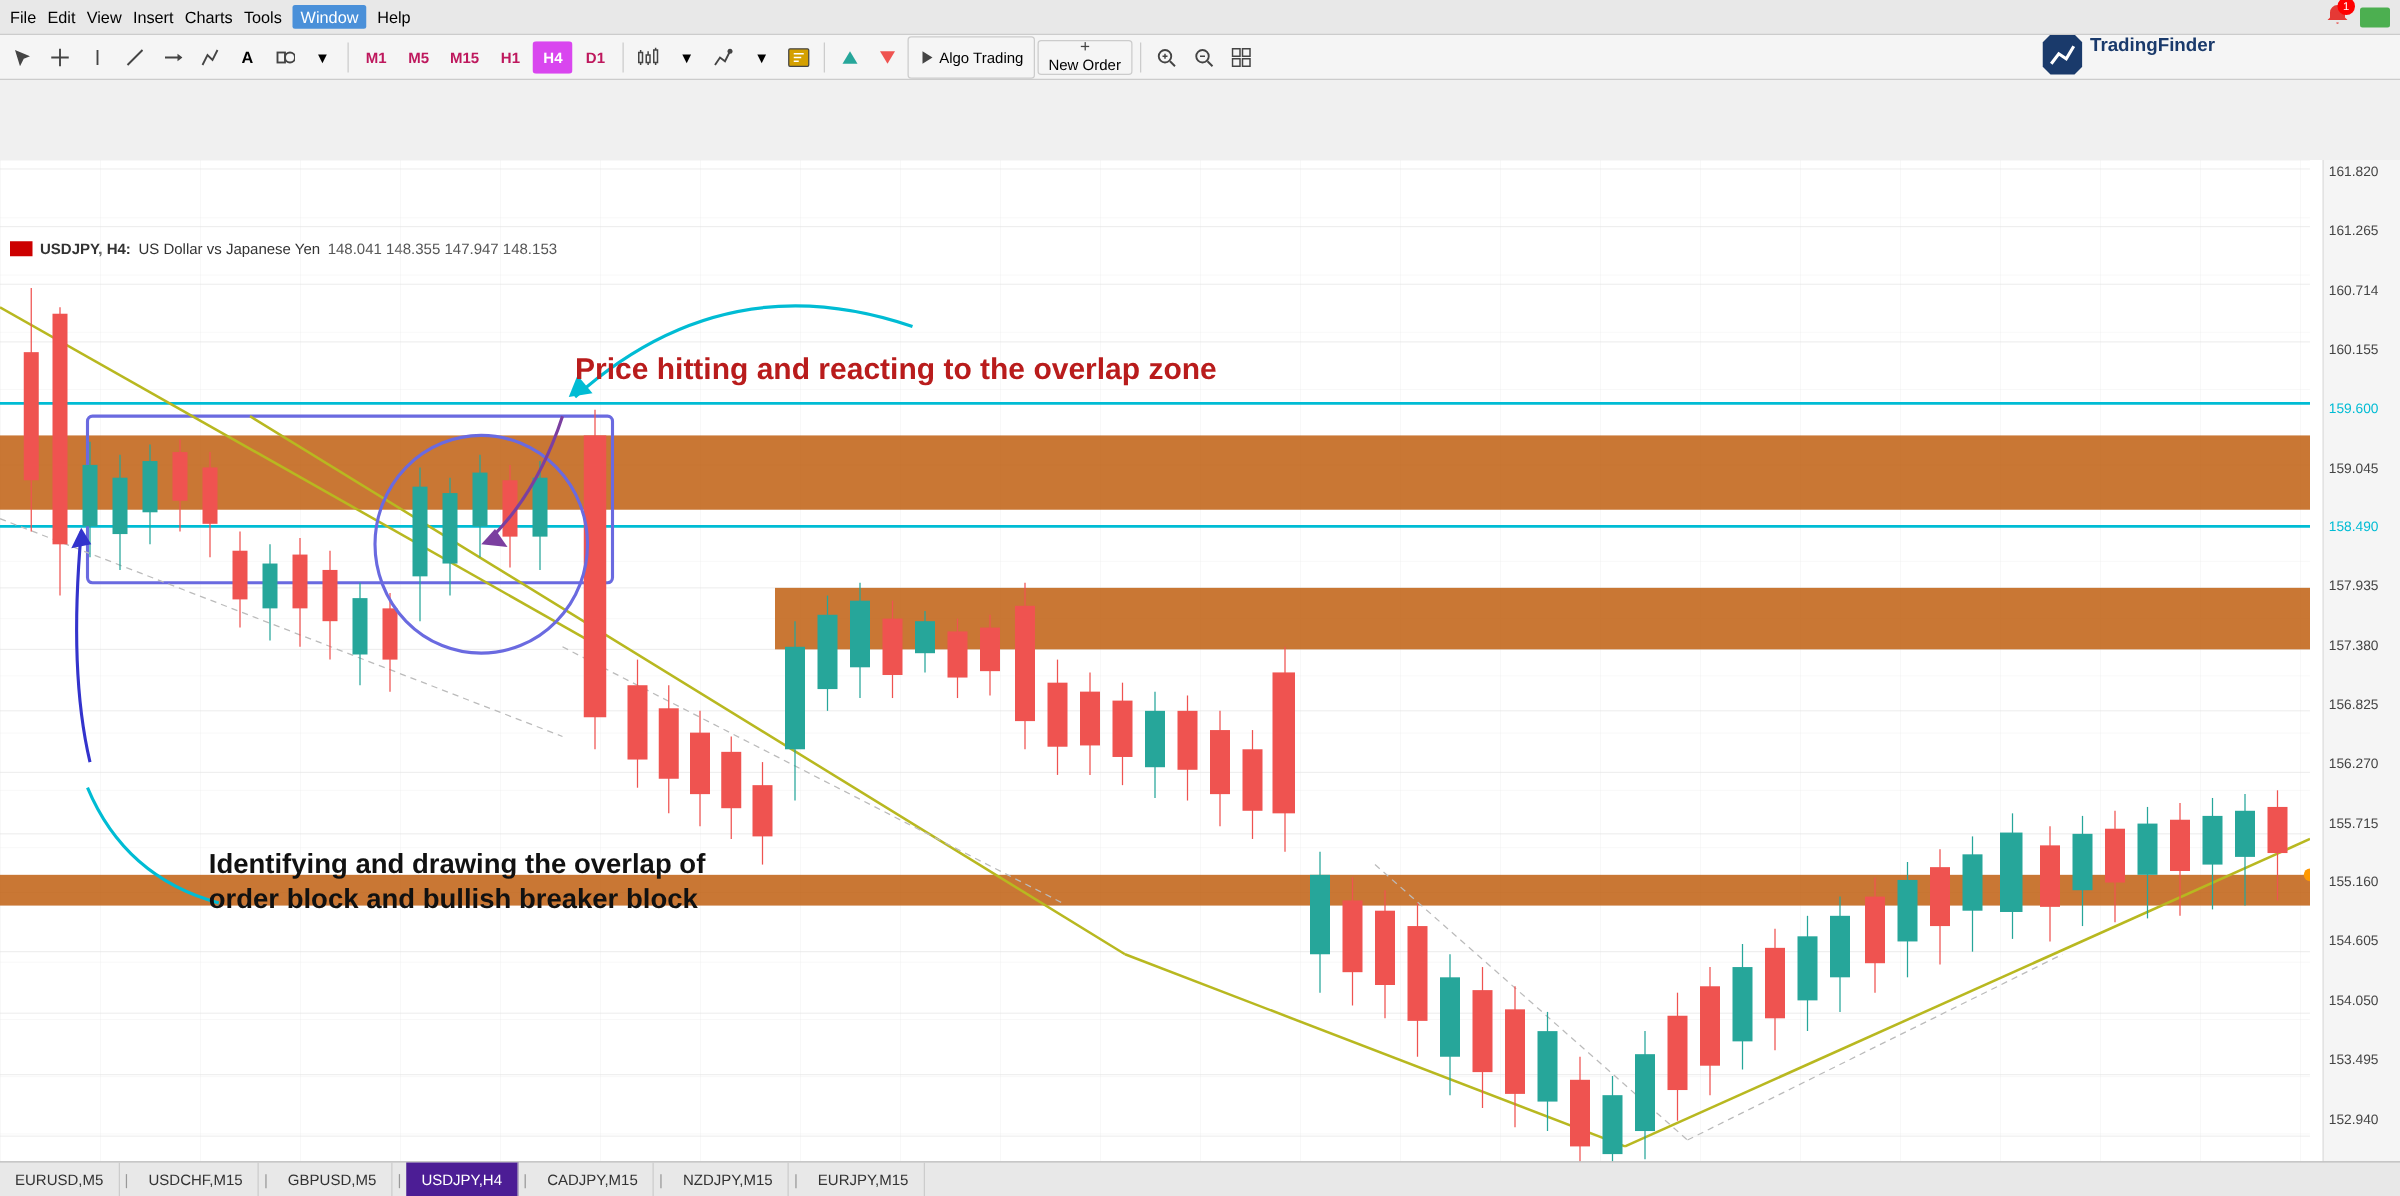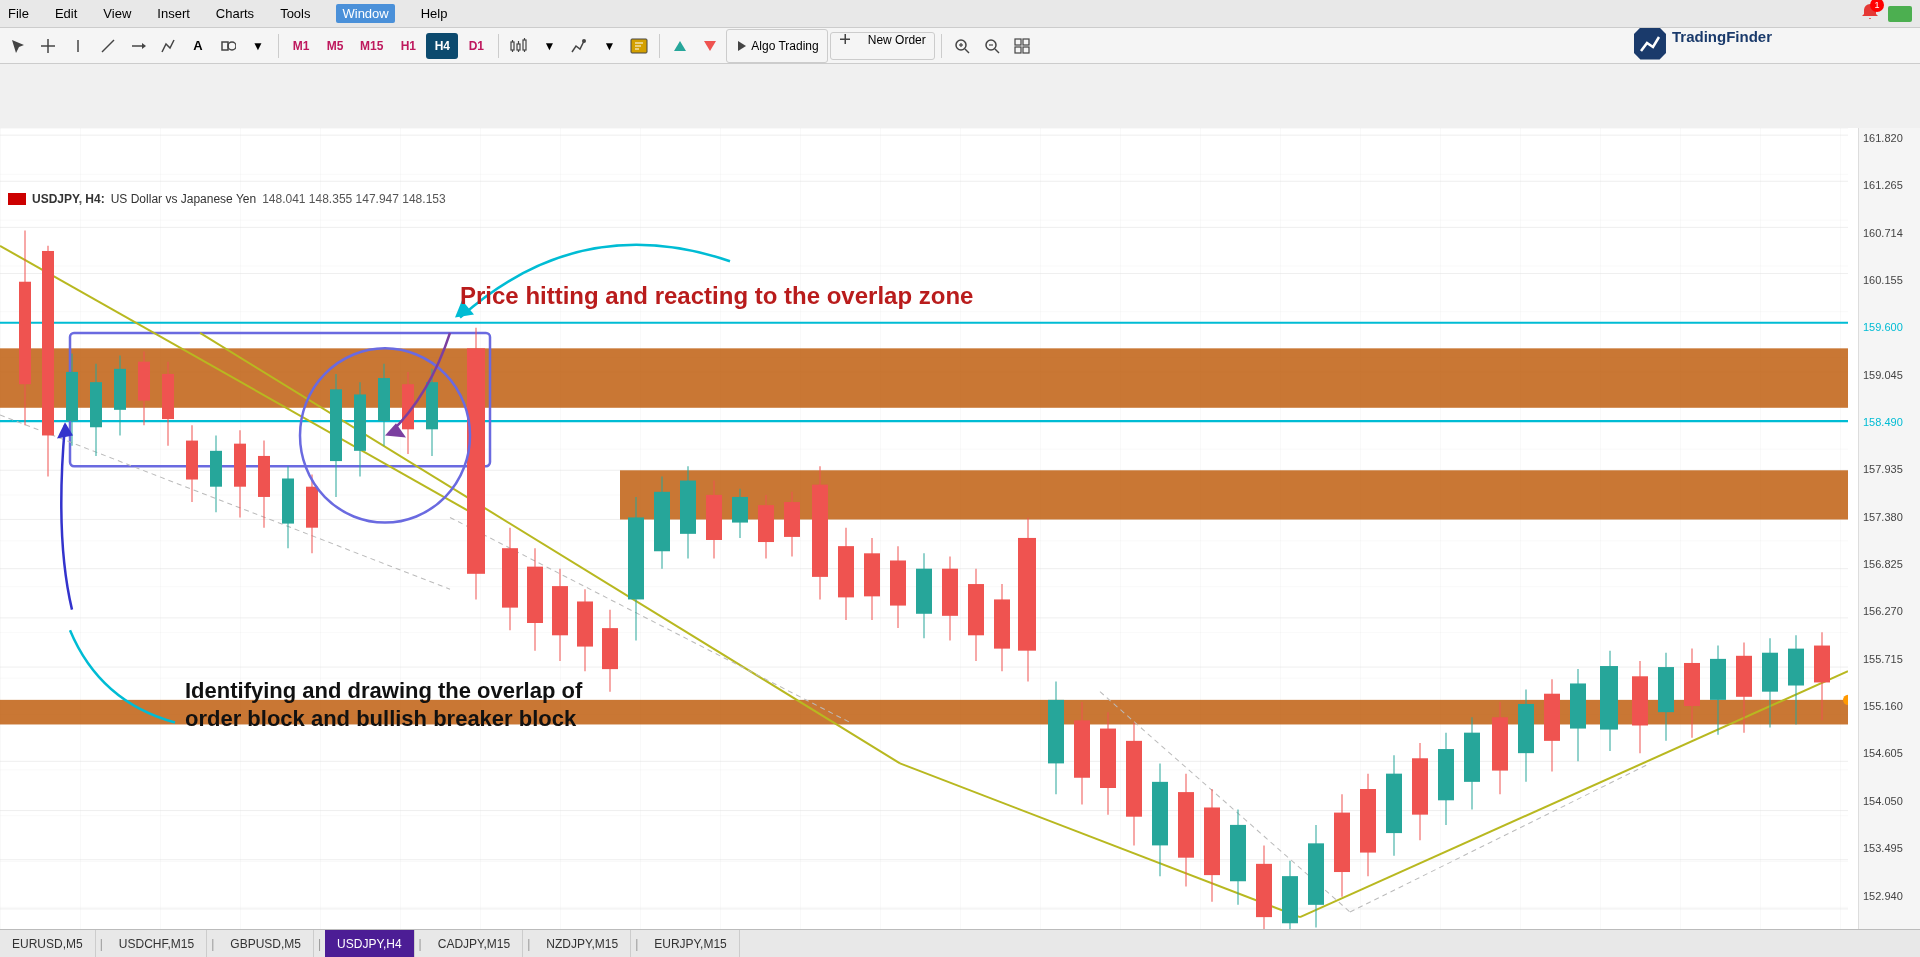--- a/index.html
+++ b/index.html
@@ -7,21 +7,21 @@
 
     
     #menu-bar {
       display: flex;
       align-items: center;
       height: 28px;
       background: #e8e8e8;
       border-bottom: 1px solid #ccc;
       font-size: 13px;
       padding: 0 8px;
-      gap: 26px;
+      gap: 9px;
     }
     #menu-bar span { cursor: pointer; }
     #menu-bar span.active { background: #4a90d9; color: white; padding: 2px 6px; border-radius: 2px; }
 
     
     #toolbar {
       display: flex;
       align-items: center;
       height: 36px;
       background: #f5f5f5;
@@ -35,21 +35,21 @@
       border: 1px solid transparent; border-radius: 3px;
       cursor: pointer; font-size: 12px; background: transparent;
     }
     .tb-sep { width: 1px; height: 24px; background: #ccc; margin: 0 4px; }
     .tb-timeframe {
       display: flex; align-items: center; justify-content: center;
       height: 26px; min-width: 32px; padding: 0 6px;
       border: 1px solid transparent; border-radius: 3px;
       cursor: pointer; font-size: 12px; font-weight: bold; color: #be185d;
     }
-    .tb-timeframe.active { background: #0c4a6e; color: white; }
+    .tb-timeframe.active { background: #d946ef; color: white; }
 
     
     #chart-area {
       position: relative;
       width: 1920px;
       height: 845px;
       background: #ffffff;
       overflow: hidden;
     }
 
@@ -287,21 +287,21 @@
         <polygon points="7,12 13,2 1,2" fill="#ef5350"></polygon>
       </svg>
   </div>
 
   <div class="tb-btn" style="display:flex;align-items:center;gap:4px;border:1px solid #ccc;padding:16px 8px;">
     <svg width="12" height="12" viewBox="0 0 12 12">
         <polygon points="3,1 11,6 3,11" fill="#444"></polygon>
       </svg>
     <span>Algo Trading</span>
   </div>
-  <div class="tb-btn" style="display:flex;align-items:flex-start;gap:17px;border:1px solid #ccc;padding:0 8px;">
+  <div class="tb-btn" style="display:flex;align-items:center;gap:4px;border:1px solid #ccc;padding:0 8px;flex-direction:column;">
     <svg width="12" height="12" viewBox="0 0 12 12">
         <rect x="1" y="5.5" width="10" height="1.5" fill="#444"></rect>
         <rect x="5.5" y="1" width="1.5" height="10" fill="#444"></rect>
       </svg>
     <span>New Order</span>
   </div>
 
   <div class="tb-sep"></div>
 
   <div class="tb-btn">
@@ -657,21 +657,21 @@
     
     
     
     
     
   </div>
 
   <div class="annotation-text" style="top: 152px; left: 460px; font-size: 24px; color: #b91c1c;">
     <span>Price hitting and reacting to the overlap zone</span>
   </div>
-  <div class="annotation-text" style="top: 520px; left: 185px; font-size: 22px; color: #111; white-space: pre-line;">
+  <div class="annotation-text" style="top: 520px; left: 167px; font-size: 22px; color: #111; white-space: pre-line;">
     <span>Identifying and drawing the overlap of
 order block and bullish breaker block</span>
   </div>
 </div>
 
 <div id="tab-bar" style="top: 929px;">
   <div class="chart-tab">EURUSD,M5</div>
   <span class="tab-sep">|</span>
   <div class="chart-tab">USDCHF,M15</div>
   <span class="tab-sep">|</span>

